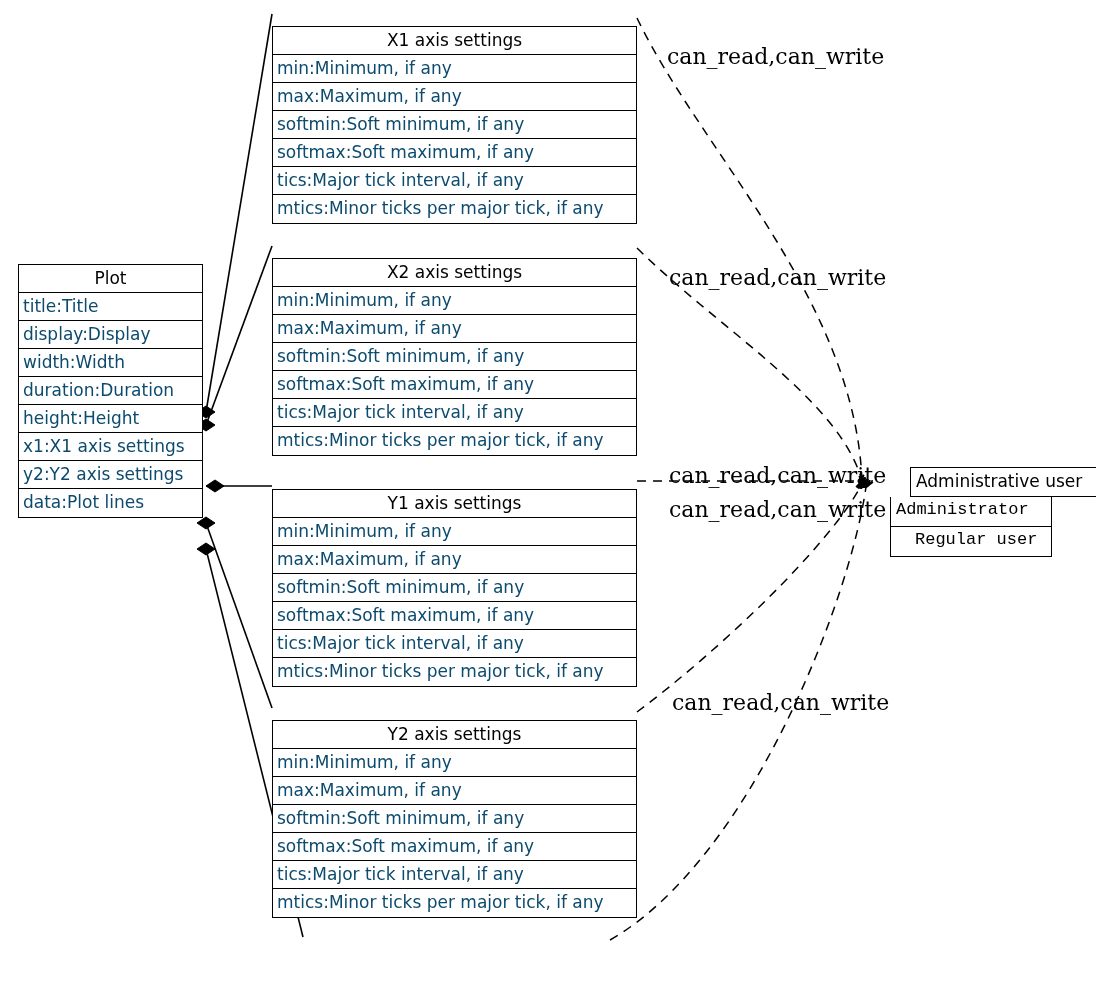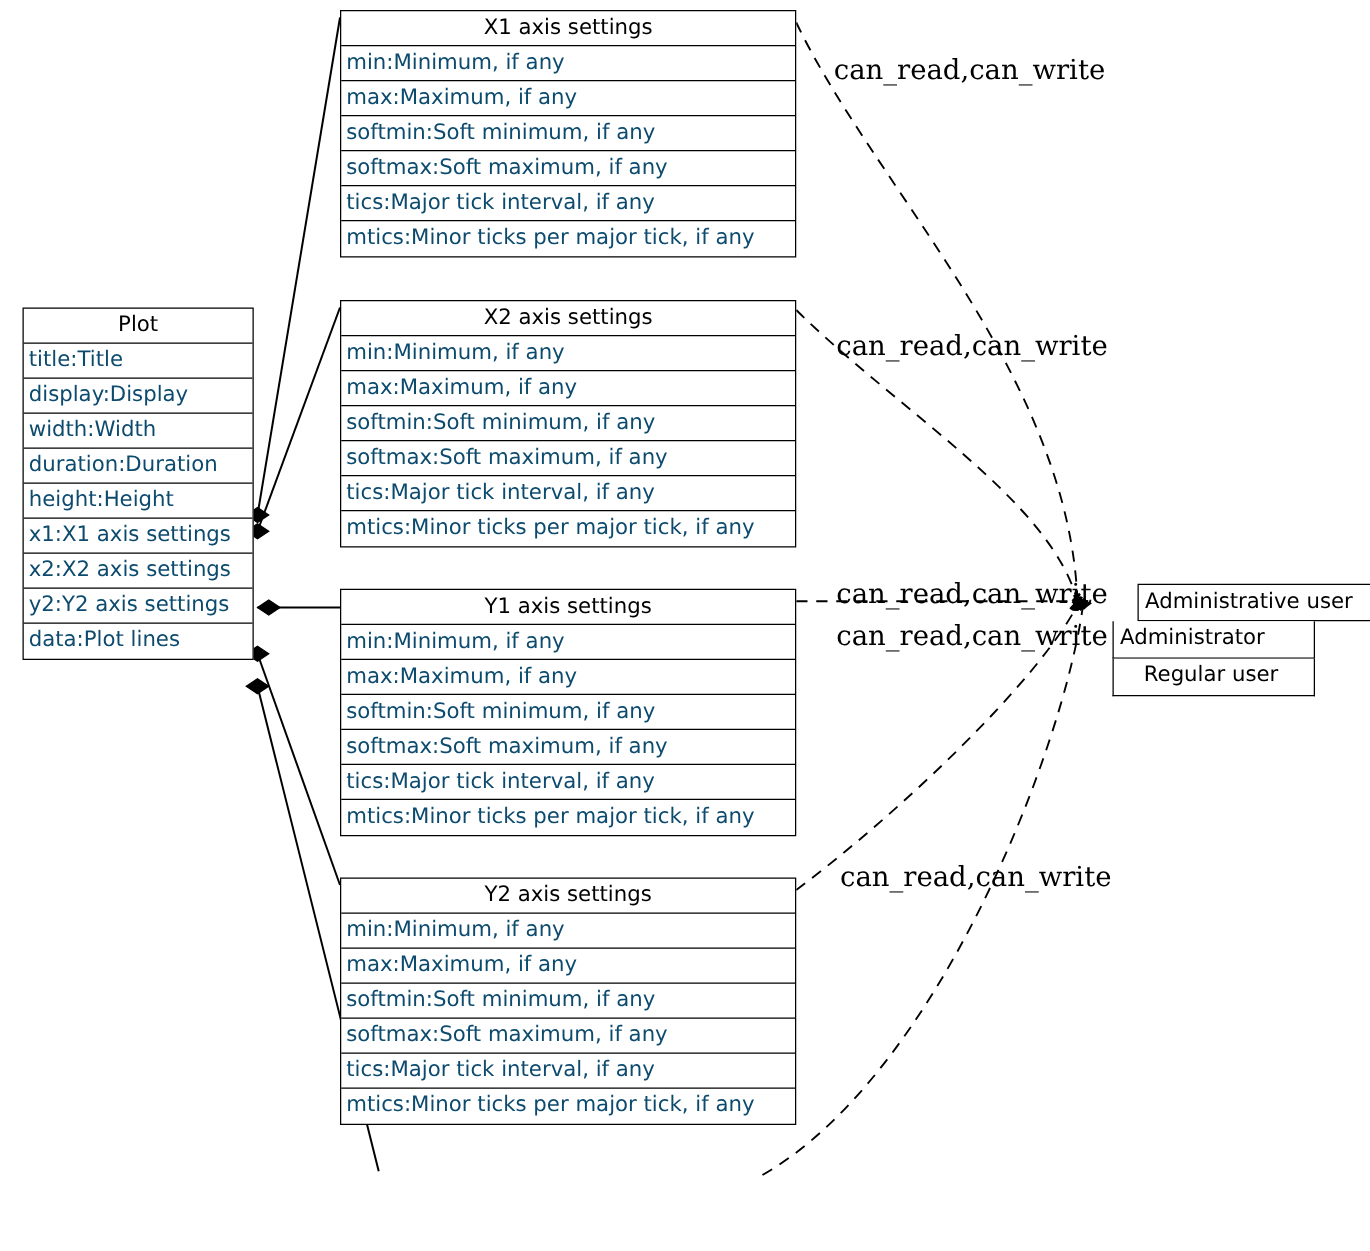--- a/index.html
+++ b/index.html
@@ -22,20 +22,21 @@
     width: 1096px;
     height: 1001px;
     pointer-events: none;
   }
   .uml-box {
     position: absolute;
     box-sizing: border-box;
     background: #ffffff;
     border: 1.6px solid #000000;
     z-index: 5;
+    margin-top: 18px;
   }
   .uml-title {
     box-sizing: border-box;
     text-align: center;
     font-size: 17px;
     line-height: 27px;
     height: 28px;
     color: #000;
     border-bottom: 1.6px solid #000;
     white-space: nowrap;
@@ -73,20 +74,21 @@
     position: absolute;
     box-sizing: border-box;
     background: #fff;
     border: 1.6px solid #000;
     border-top: none;
     font-size: 17px;
     line-height: 26px;
     height: 30px;
     padding-left: 5px;
     white-space: nowrap;
+    font-family: Liberation Mono, monospace;
   }
   .edge-label {
     position: absolute;
     font-family: "DejaVu Serif", serif;
     font-size: 22px;
     color: #000;
     white-space: nowrap;
     z-index: 7;
     background: transparent;
   }
@@ -129,21 +131,20 @@
   </svg>
 
   <div class="uml-box" style="left:18px; top:246px; width:185px;">
     <div class="uml-title">Plot</div>
     <div class="uml-row">title:Title</div>
     <div class="uml-row">display:Display</div>
     <div class="uml-row">width:Width</div>
     <div class="uml-row">duration:Duration</div>
     <div class="uml-row">height:Height</div>
     <div class="uml-row">x1:X1 axis settings</div>
-    <div class="uml-row">x2:X2 axis settings</div>
     <div class="uml-row">y2:Y2 axis settings</div>
     <div class="uml-row last">data:Plot lines</div>
   </div>
 
   <div class="uml-box" style="left:272px; top:8px; width:365px;">
     <div class="uml-title">X1 axis settings</div>
     <div class="uml-row">min:Minimum, if any</div>
     <div class="uml-row">max:Maximum, if any</div>
     <div class="uml-row">softmin:Soft minimum, if any</div>
     <div class="uml-row">softmax:Soft maximum, if any</div>

